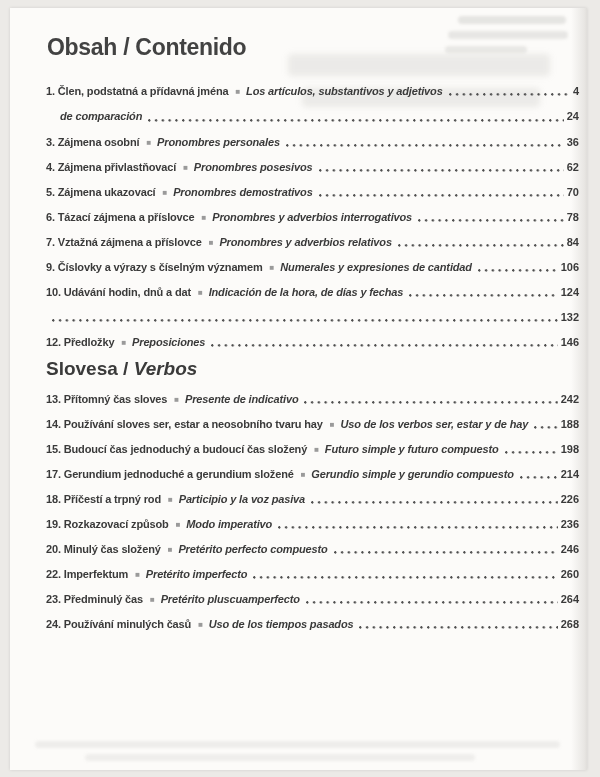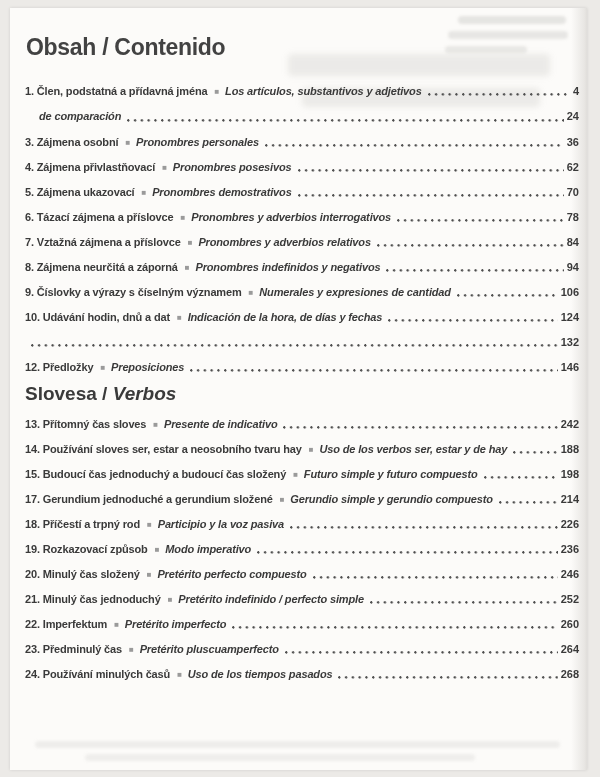--- a/index.html
+++ b/index.html
@@ -24,21 +24,21 @@
     overflow:hidden;
   }
   
   .page::after{
     content:"";
     position:absolute; top:0; right:0; bottom:0; width:16px;
     background:linear-gradient(to right, rgba(125,118,110,0) 0%, rgba(125,118,110,0.16) 85%, rgba(125,118,110,0.22) 100%);
     pointer-events:none;
   }
   .content{
-    padding:14px 8px 0 15px;
+    padding:14px 8px 0 36px;
     position:relative;
     color:var(--text);
   }
   h1.title{
     font-size:23px;
     font-weight:700;
     color:#424242;
     letter-spacing:-0.3px;
     margin:10px 0 21px 1px;
     line-height:30px;
@@ -176,27 +176,20 @@
   </div>
 
   <div class="entry">
     <div class="line line1">
       <span class="txt"><span class="num">7.</span> <span class="cz">Vztažná zájmena a příslovce</span><span class="bullet">■</span><span class="es">Pronombres y adverbios relativos</span></span>
       <span class="leader"></span>
       <span class="pg">84</span>
     </div>
   </div>
 
-  <div class="entry">
-    <div class="line line1">
-      <span class="txt"><span class="num">8.</span> <span class="cz">Zájmena neurčitá a záporná</span><span class="bullet">■</span><span class="es">Pronombres indefinidos y negativos</span></span>
-      <span class="leader"></span>
-      <span class="pg">94</span>
-    </div>
-  </div>
 
   <div class="entry">
     <div class="line line1">
       <span class="txt"><span class="num">9.</span> <span class="cz">Číslovky a výrazy s číselným významem</span><span class="bullet">■</span><span class="es">Numerales y expresiones de cantidad</span></span>
       <span class="leader"></span>
       <span class="pg">106</span>
     </div>
   </div>
 
   <div class="entry">
@@ -279,27 +272,20 @@
   </div>
 
   <div class="entry">
     <div class="line line1">
       <span class="txt"><span class="num">20.</span> <span class="cz">Minulý čas složený</span><span class="bullet">■</span><span class="es">Pretérito perfecto compuesto</span></span>
       <span class="leader"></span>
       <span class="pg">246</span>
     </div>
   </div>
 
-  <div class="entry">
-    <div class="line line1">
-      <span class="txt"><span class="num">21.</span> <span class="cz">Minulý čas jednoduchý</span><span class="bullet">■</span><span class="es">Pretérito indefinido / perfecto simple</span></span>
-      <span class="leader"></span>
-      <span class="pg">252</span>
-    </div>
-  </div>
 
   <div class="entry">
     <div class="line line1">
       <span class="txt"><span class="num">22.</span> <span class="cz">Imperfektum</span><span class="bullet">■</span><span class="es">Pretérito imperfecto</span></span>
       <span class="leader"></span>
       <span class="pg">260</span>
     </div>
   </div>
 
   <div class="entry">

